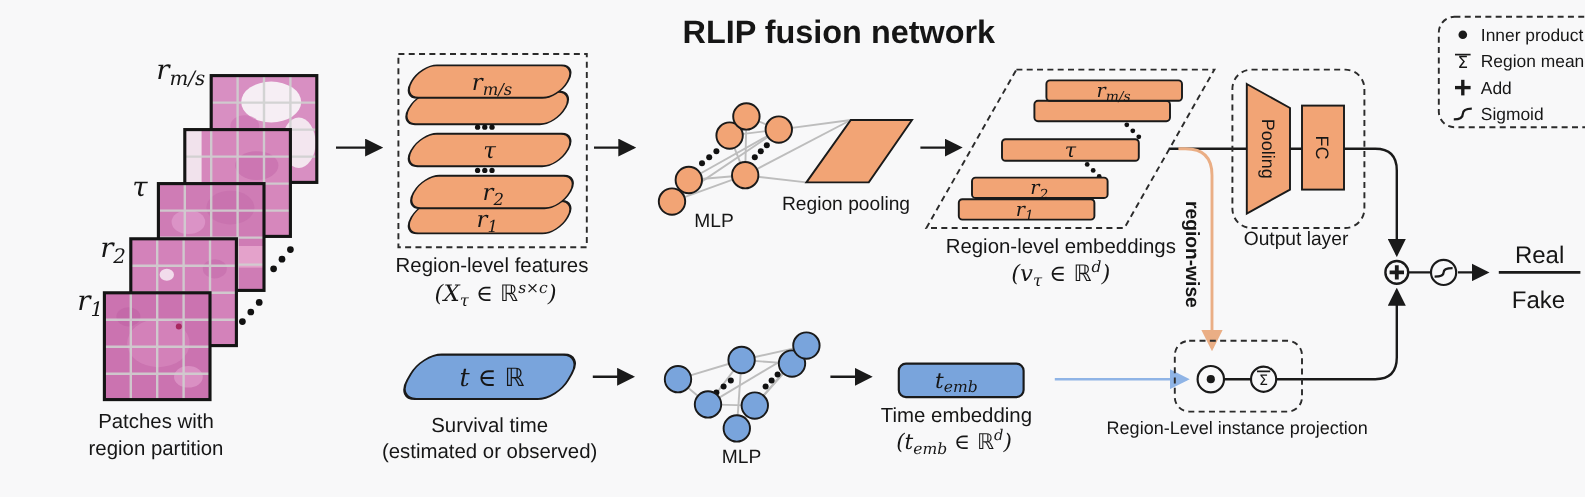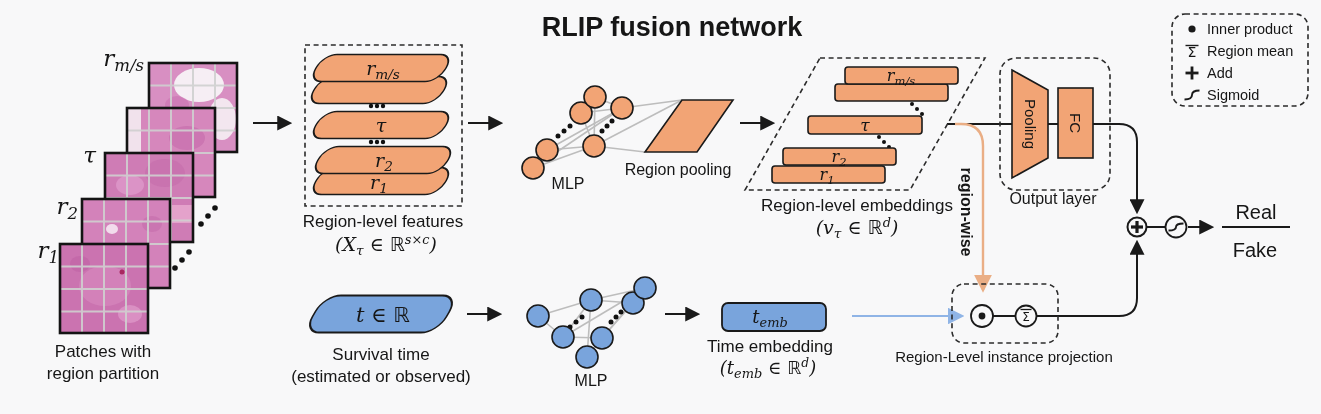--- a/index.html
+++ b/index.html
@@ -1,16 +1,16 @@
 <!DOCTYPE html>
 <html><head>
 <meta charset="utf-8">
 <style>
   html,body{margin:0;padding:0;background:#f8f8f9;}
-  .stage{position:relative;width:1279px;height:414px;background:#f8f8f9;font-family:"Liberation Sans",sans-serif;}
+  .stage{position:relative;width:1279px;height:414px;background:#f8f8f9;font-family:"Liberation Sans",sans-serif;padding-left:27px;}
   svg{display:block}
   text{fill:#161616}
   .cap{font-size:17px;}
   .cap16{font-size:16px;}
   .cap15{font-size:15px;}
   .math{font-family:"DejaVu Serif","DejaVu Sans",serif;font-style:italic;}
   .sub{font-size:72%;}
   .sup{font-size:68%;}
   .orange{fill:#F2A475;stroke:#1a1a1a;stroke-width:1.6;}
   .blue{fill:#79A4DC;stroke:#1a1a1a;stroke-width:1.8;}

